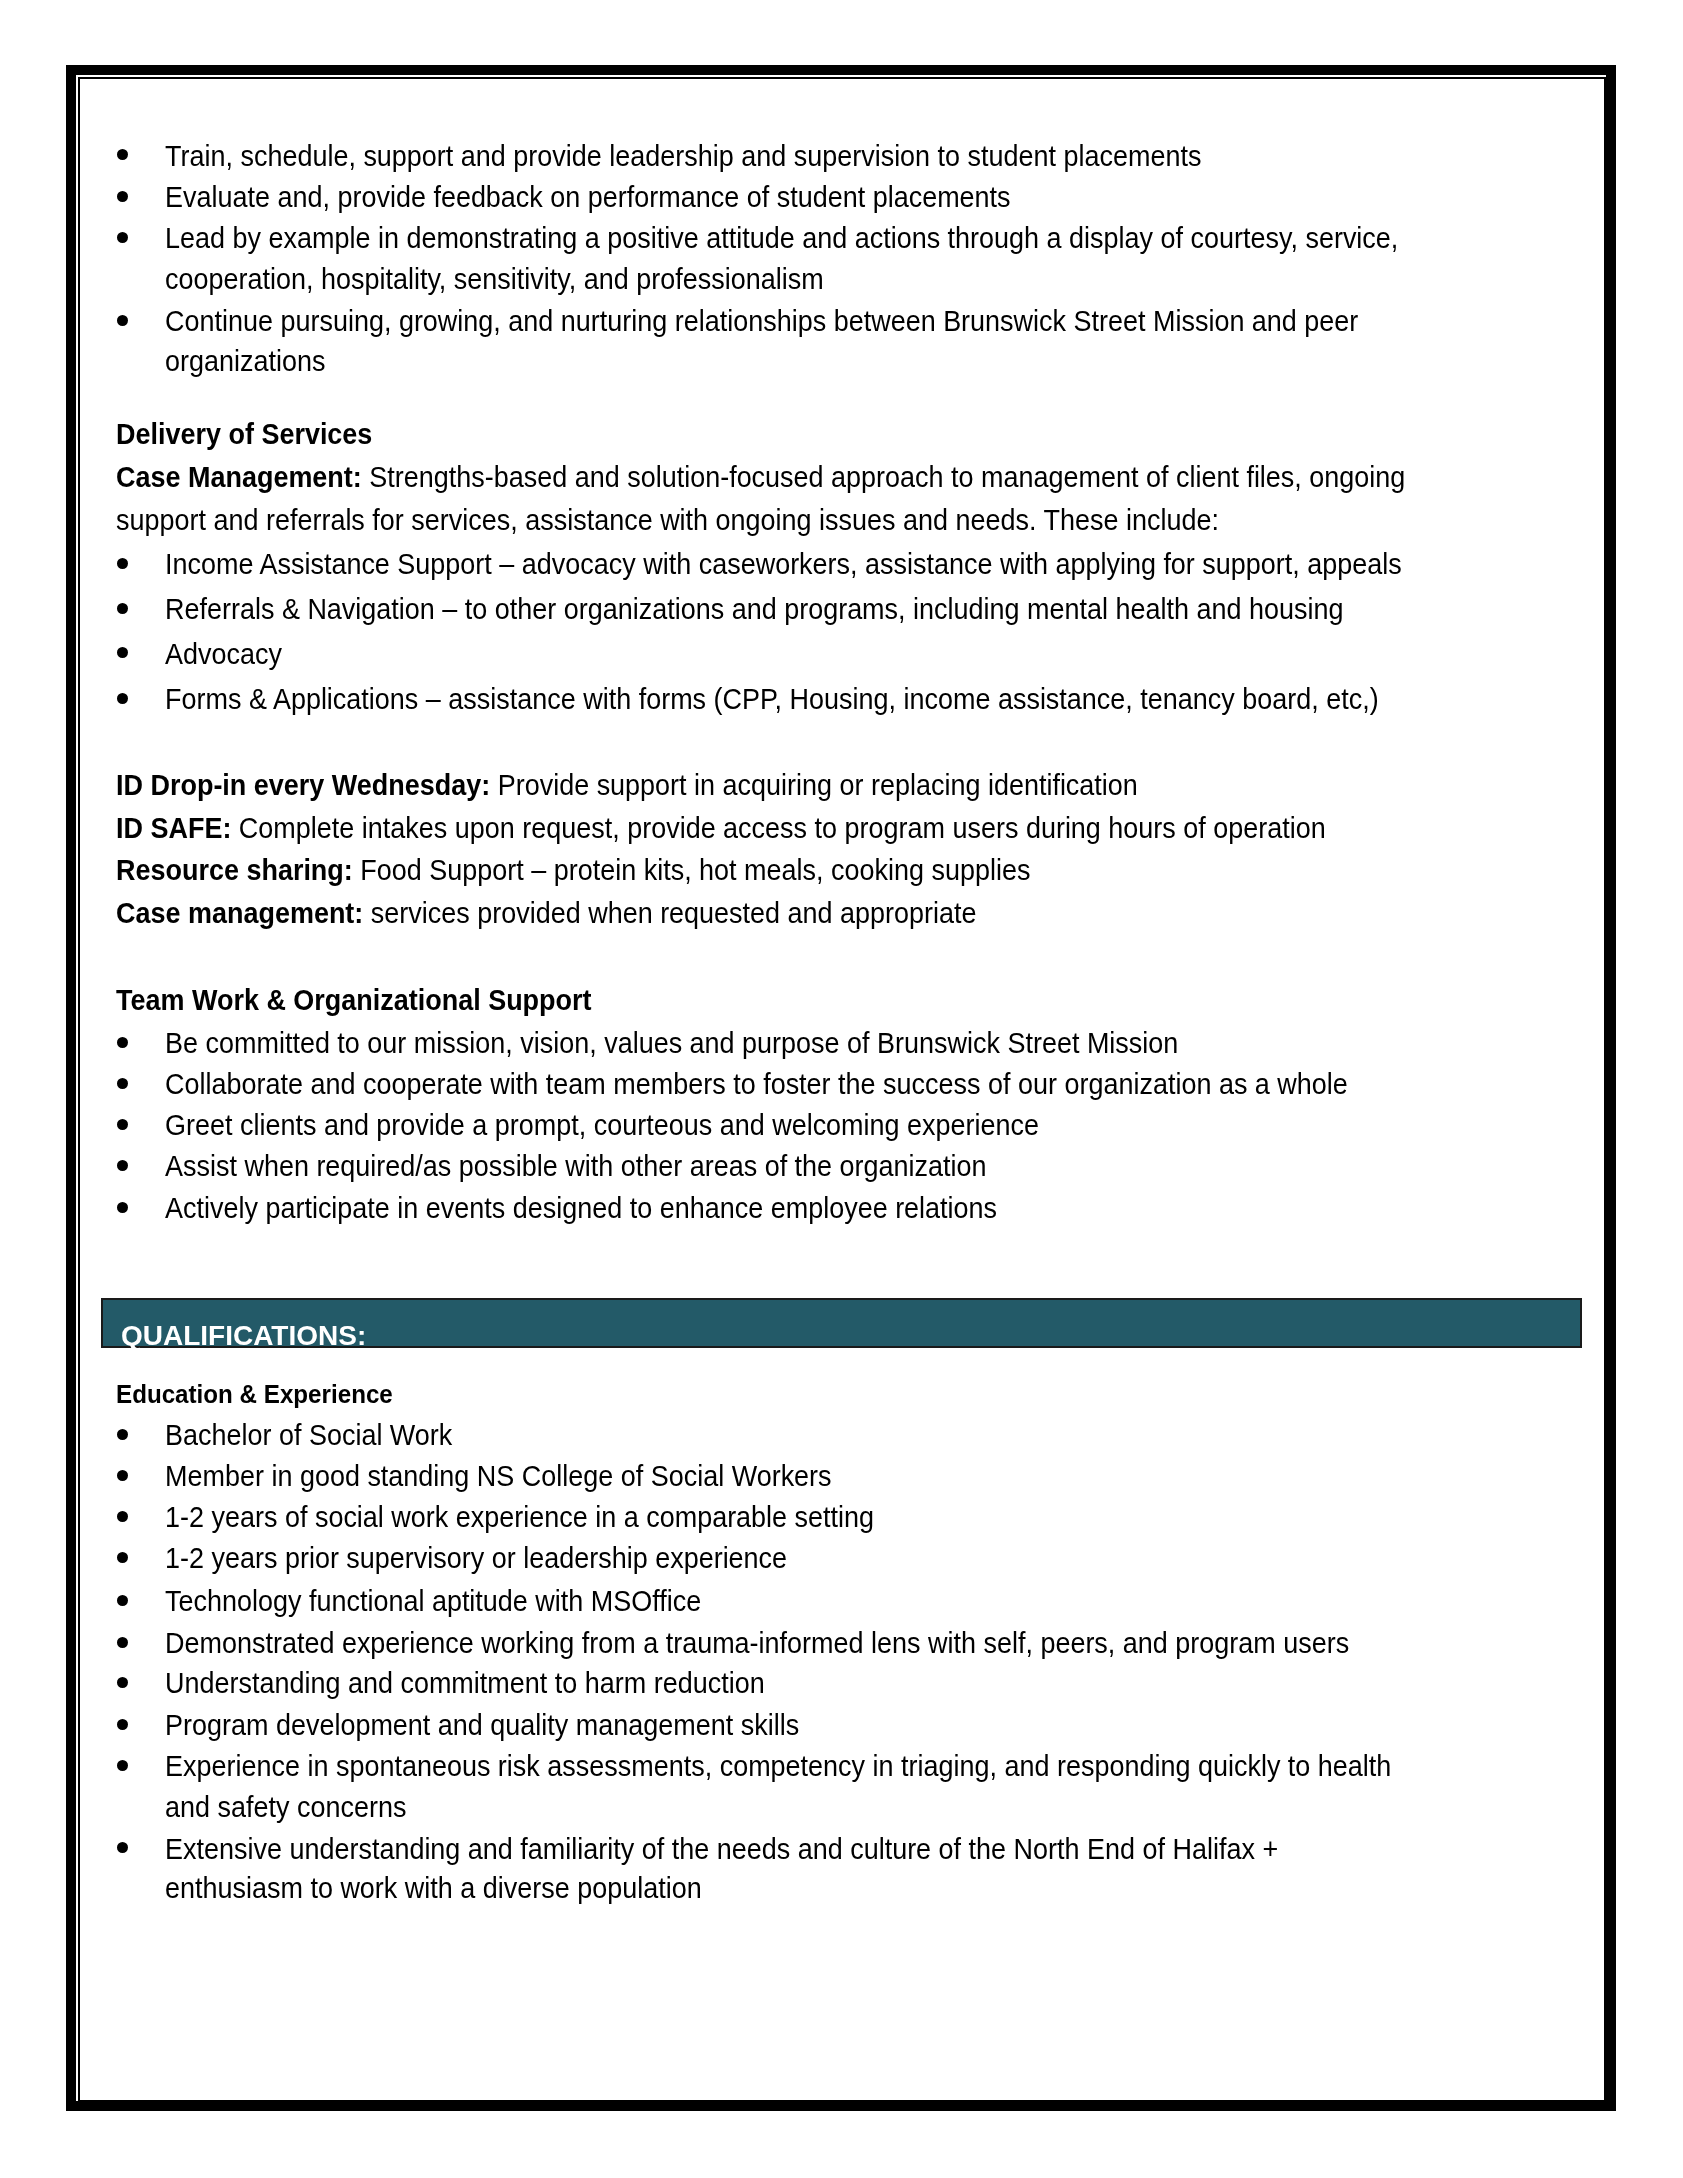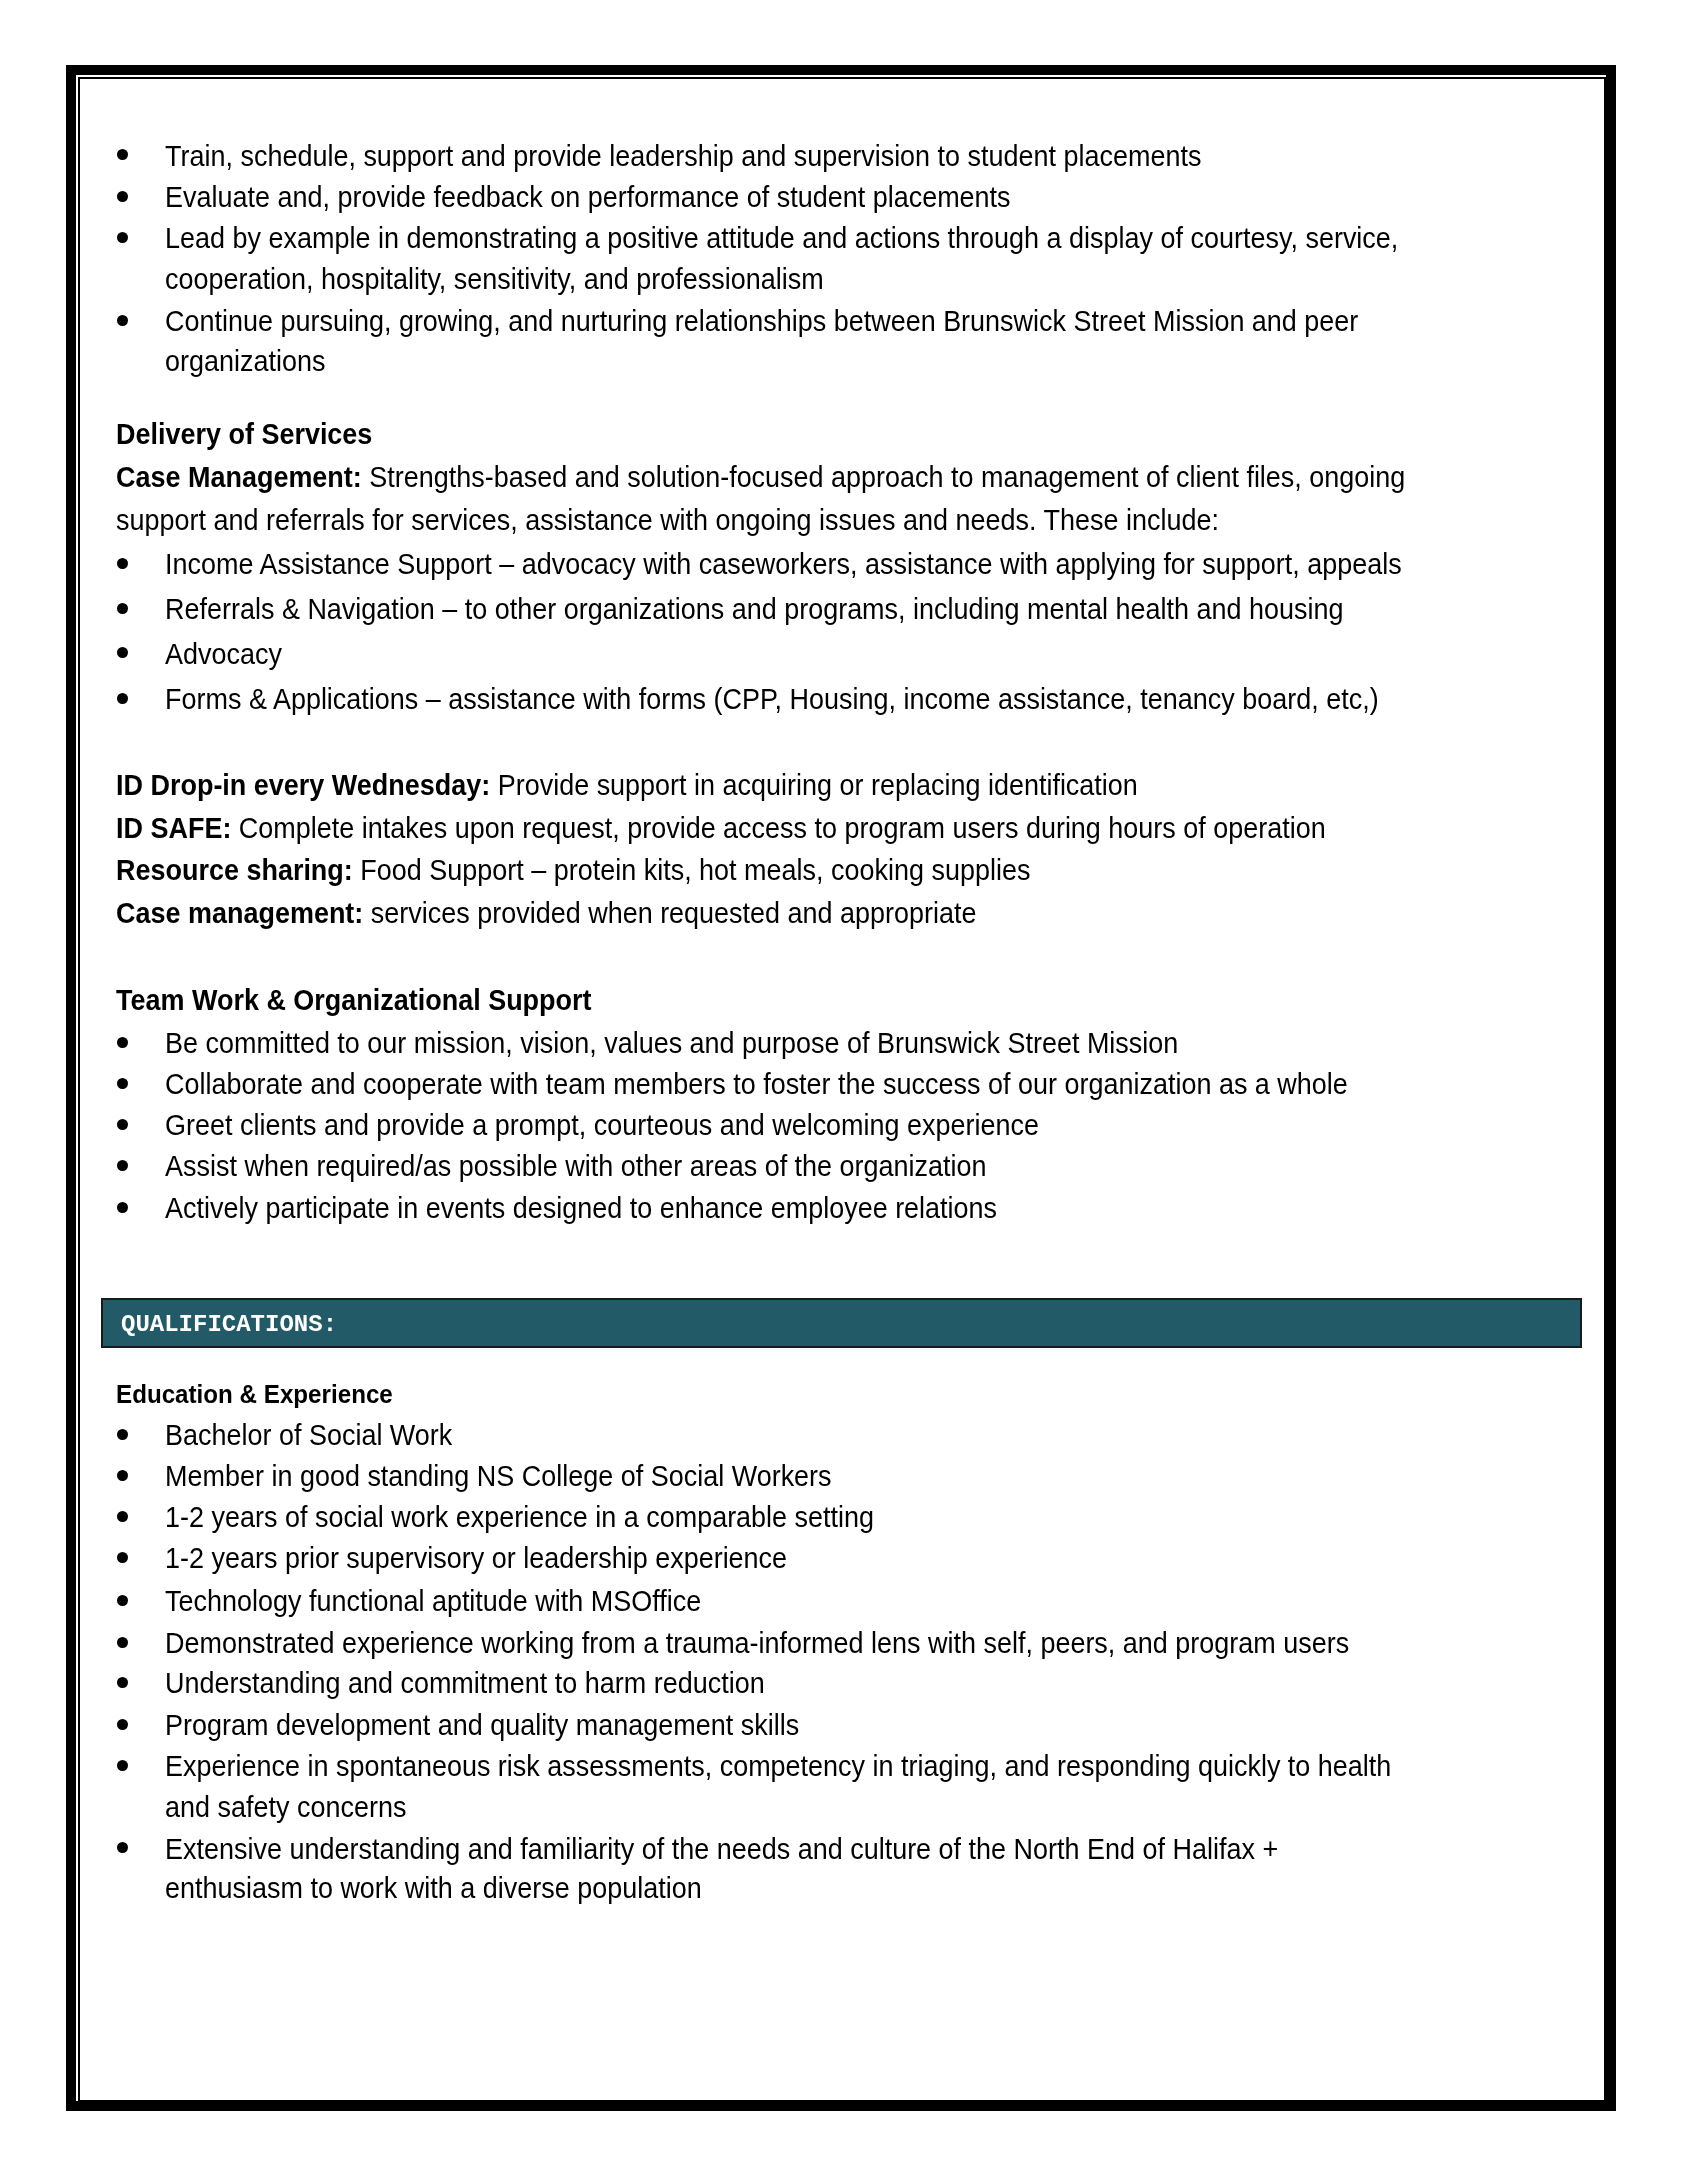--- a/index.html
+++ b/index.html
@@ -11,22 +11,22 @@
                  box-sizing: border-box; border: 2px solid #000; }
   .line { position: absolute; left: 0; white-space: nowrap; font-size: 29px; line-height: 34px;
           transform-origin: left center; transform: scaleX(0.93); }
   .text-left { left: 116px; }
   .bullet-text { left: 165px; }
   .bullet { position: absolute; left: 117px; width: 11px; height: 11px; border-radius: 50%; background: #000; }
   .b { font-weight: bold; }
   .small-head { font-size: 26px; font-weight: bold; }
   .qual-bar { position: absolute; left: 101px; top: 1298px; width: 1481px; height: 50px;
               box-sizing: border-box; background: #235a68; border: 2px solid #1a1a1a; }
-  .qual-bar-text { position: absolute; left: 18px; top: 9px; color: #ffffff; font-weight: bold;
-                   font-size: 24px; line-height: 32px; font-family: Liberation Mono, monospace; }
+  .qual-bar-text { position: absolute; left: 18px; top: 20px; color: #ffffff; font-weight: bold;
+                   font-size: 28px; line-height: 32px; font-family: Liberation Sans, sans-serif; }
 </style>
 </head>
 <body>
 
 <div class="frame-outer"></div>
 <div class="frame-inner"></div>
 
 <div>
   <span class="bullet" style="top:149px"></span>
   <div class="line bullet-text" style="top:139px">Train, schedule, support and provide leadership and supervision to student placements</div>

